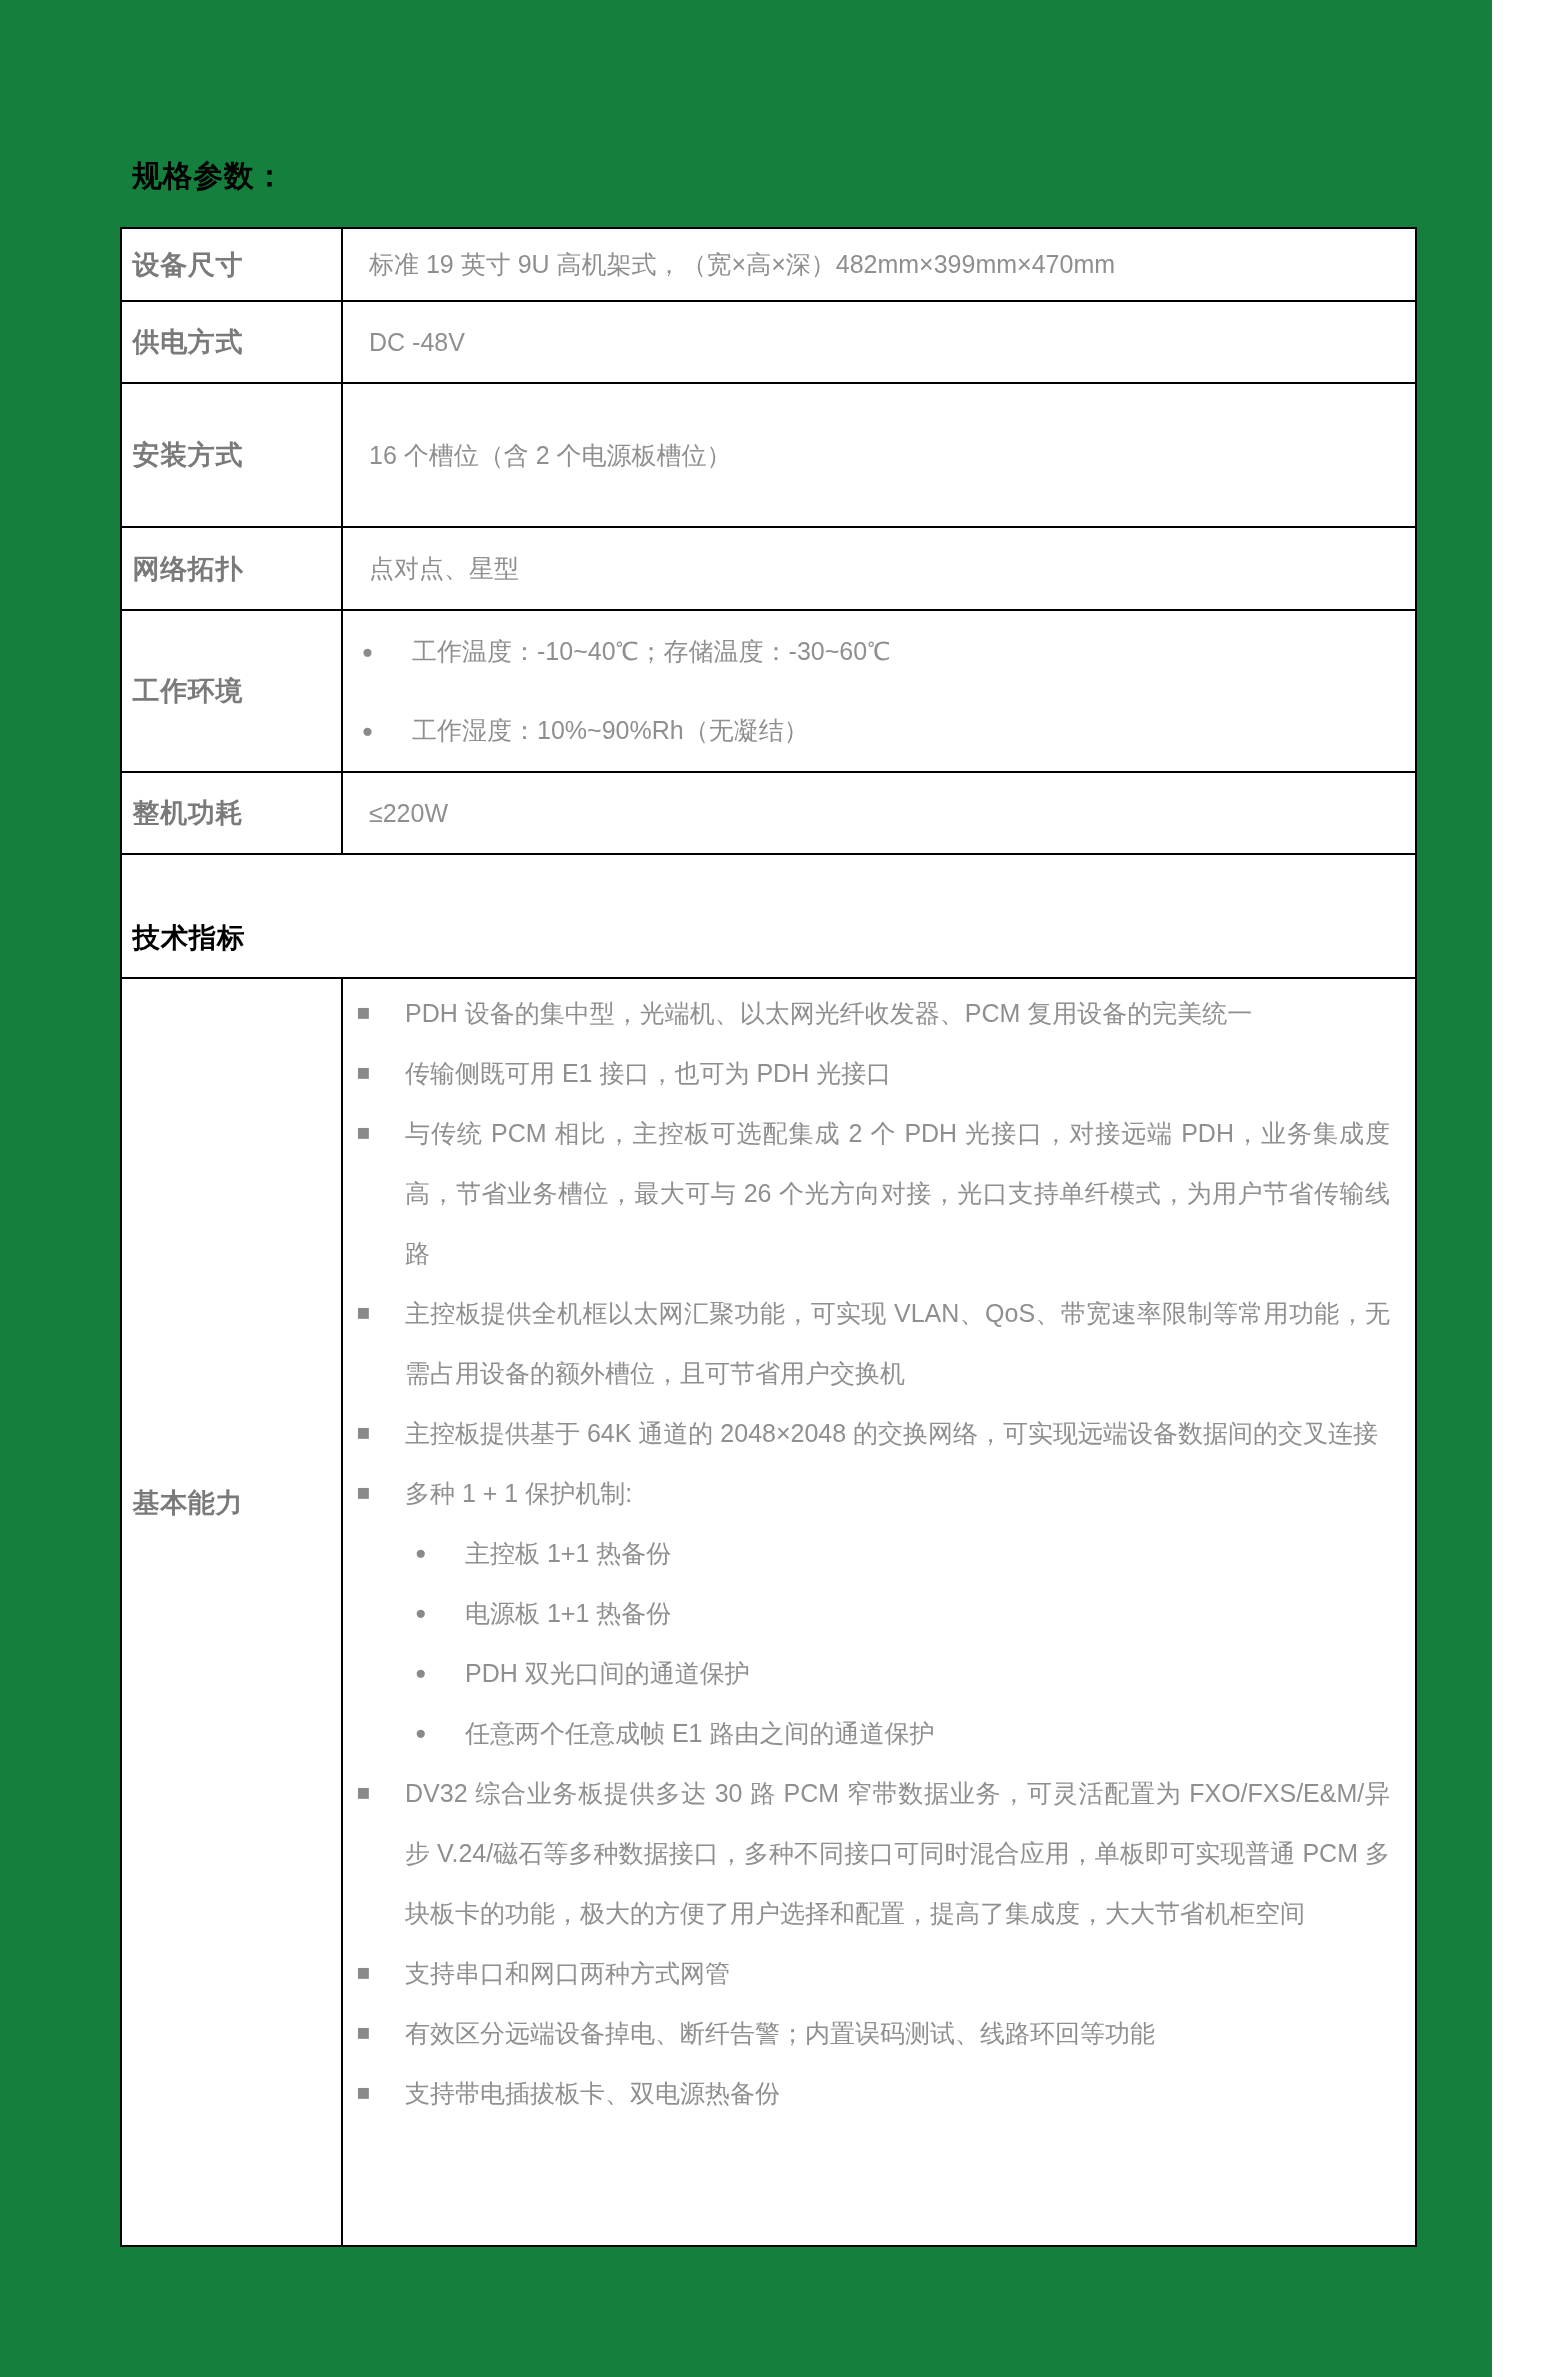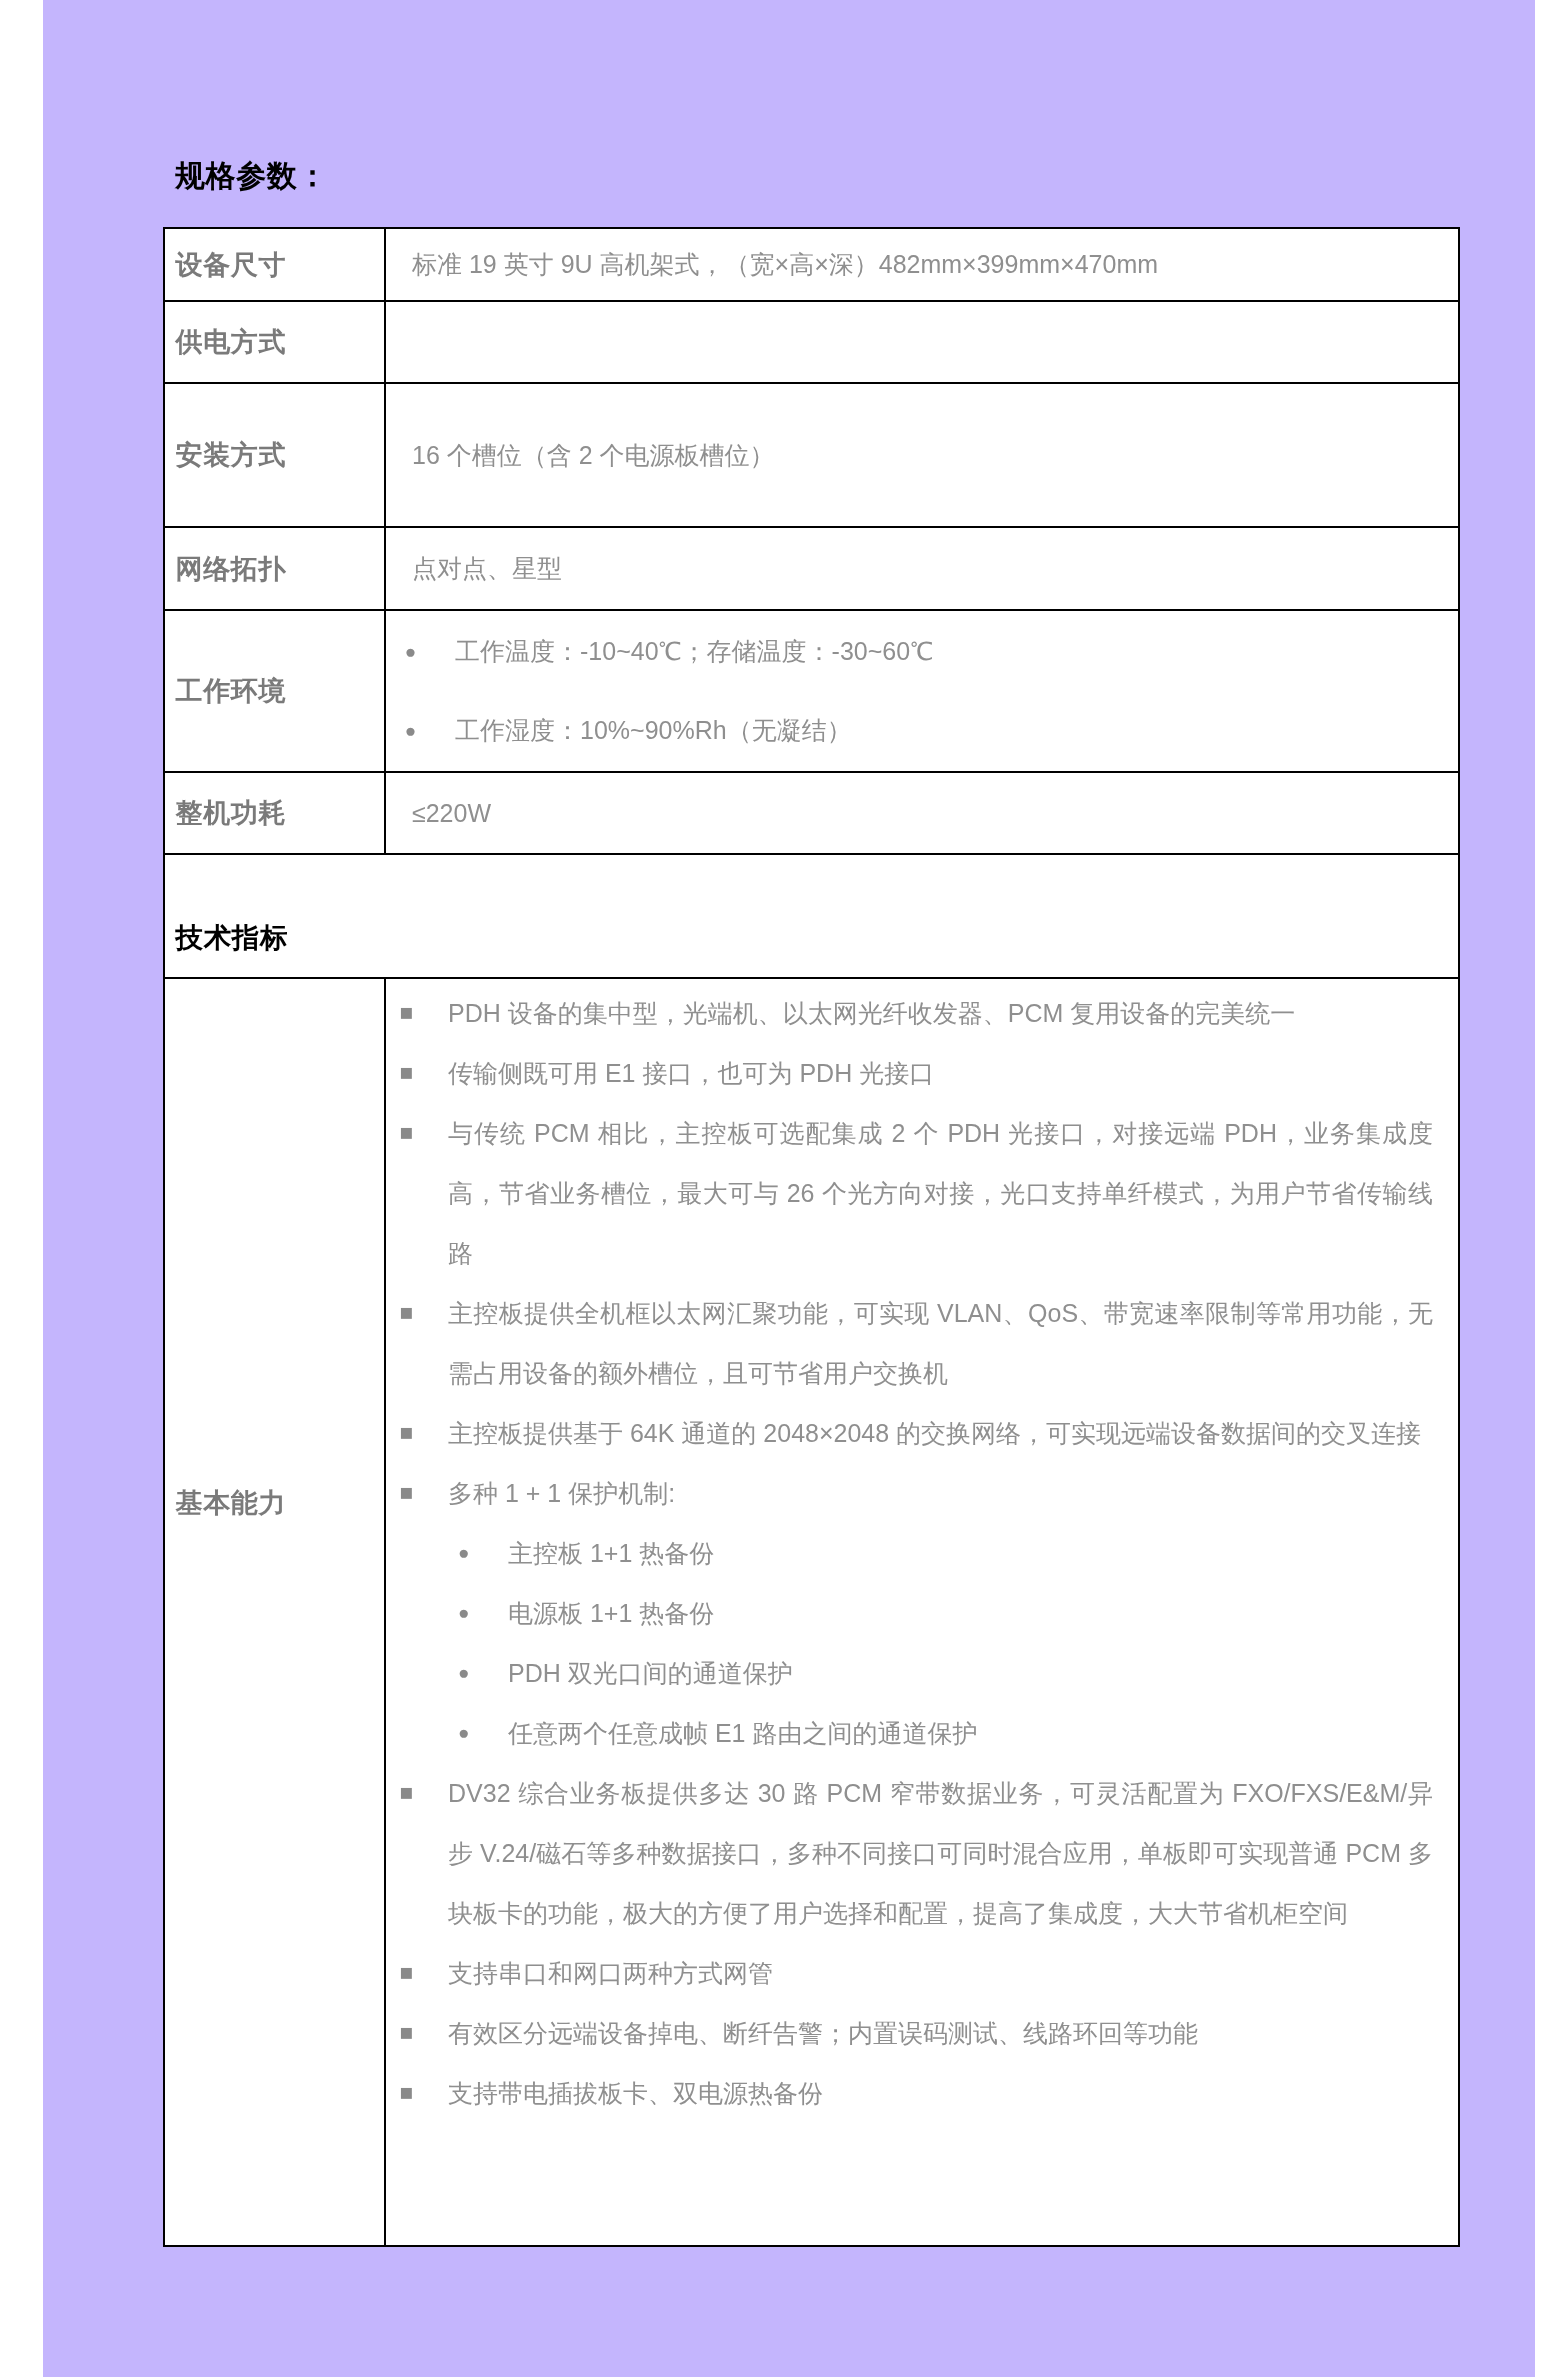--- a/index.html
+++ b/index.html
@@ -1,23 +1,22 @@
 <!DOCTYPE html>
 <html style="font-size:10px"><head>
 <meta charset="utf-8">
 <style>
   html,body{margin:0;padding:0;background:#ffffff;}
   .page{
     position:relative;
     width:1492px;
     height:2377px;
-    background:#c4b5fd;
+    background:#15803d;
     font-family:"Liberation Sans", sans-serif;
     overflow:hidden;
-    margin-left:43px;
   }
   .doc-title{
     position:absolute;
     left:132px;
     top:156px;
     margin:0;
     font-size:30px;
     line-height:39px;
     font-weight:700;
     color:#000000;
@@ -137,20 +136,23 @@
 
     <div class="trow first h113">
       <div class="lcell">设备尺寸</div>
       <div class="ccell">
         <div class="cline">标准 19 英寸 9U 高机架式，（宽×高×深）482mm×399mm×470mm</div>
       </div>
     </div>
 
     <div class="trow h131">
       <div class="lcell">供电方式</div>
+      <div class="ccell">
+        <div class="cline">DC -48V</div>
+      </div>
     </div>
 
     <div class="trow h231">
       <div class="lcell">安装方式</div>
       <div class="ccell install">
         <div class="cline">16 个槽位（含 2 个电源板槽位）</div>
       </div>
     </div>
 
     <div class="trow h133">

